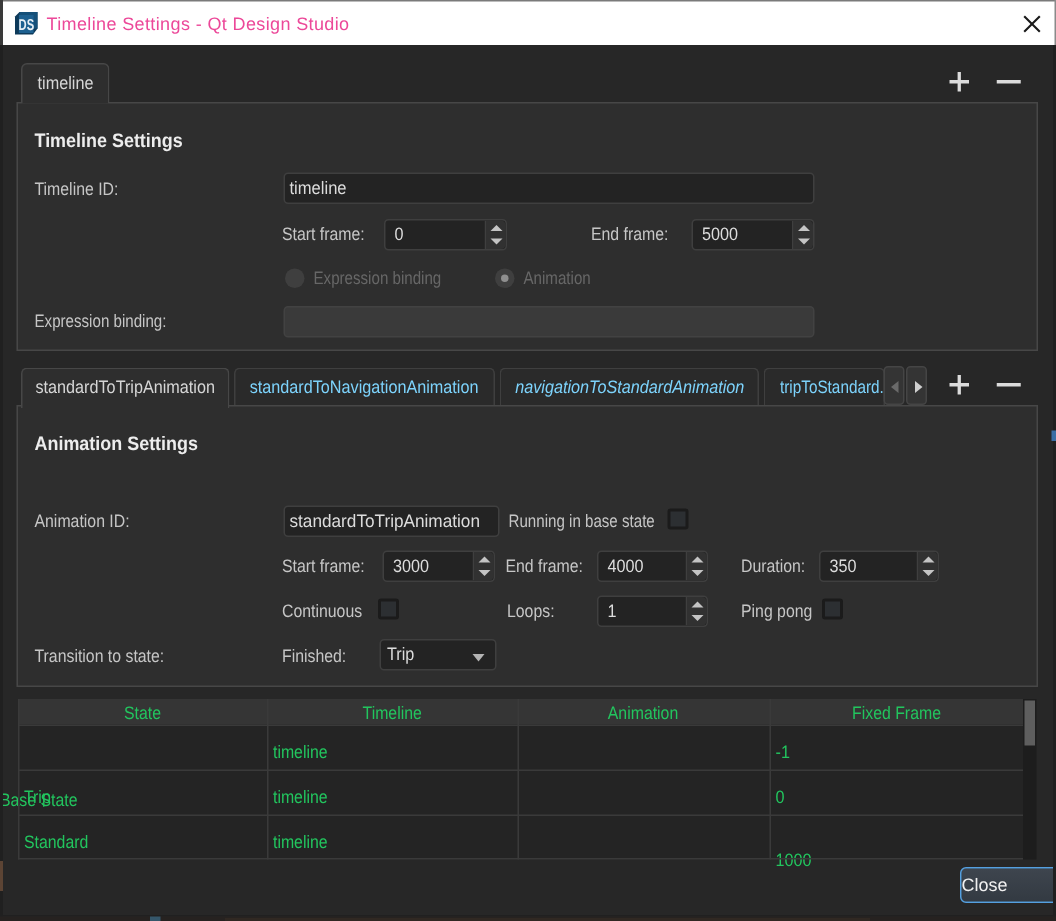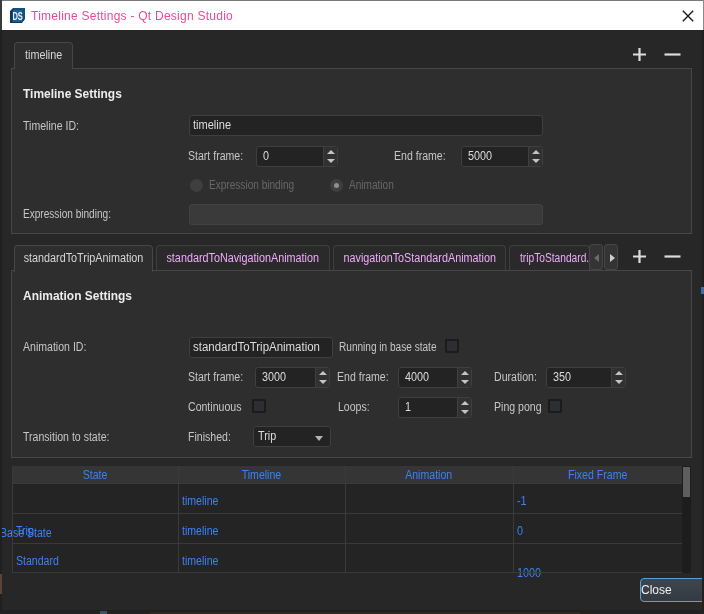--- a/index.html
+++ b/index.html
@@ -15,24 +15,24 @@
 .field.dis { background:#3a3a3a; border-color:#424242; }
 .spin .v { display:inline-block; transform:scaleX(0.9); transform-origin:0 50%; }
 .spin { position:absolute; background:#232323; border:1px solid #3f3f3f; border-radius:3px; color:#dcdcdc; font-size:12px; line-height:19px; overflow:hidden; }
 .spinbtn { position:absolute; top:0; right:0; bottom:0; width:14px; background:#313131; border-left:1px solid #3f3f3f; border-radius:0 3px 3px 0; }
 .up { position:absolute; left:3px; top:3px; width:0; height:0; border-left:4px solid transparent; border-right:4px solid transparent; border-bottom:4px solid #c4c4c4; }
 .dn { position:absolute; left:3px; bottom:3px; width:0; height:0; border-left:4px solid transparent; border-right:4px solid transparent; border-top:4px solid #c4c4c4; }
 .check { position:absolute; width:14px; height:14px; background:#2c2f32; border:2px solid #1b1b1b; border-radius:2px; }
 .radio { position:absolute; width:13px; height:13px; background:#3f3f3f; border-radius:50%; }
 .radio .dot { position:absolute; left:4px; top:4px; width:5px; height:5px; border-radius:50%; background:#8f8f8f; }
 .pane { position:absolute; background:#2e2e2e; border:1px solid #474747; }
-.tab { position:absolute; font-size:12px; text-align:center; border:1px solid #3f3f3f; border-bottom:none; border-radius:4px 4px 0 0; background:#2a2a2a; color:#f0abfc; overflow:hidden; white-space:nowrap; }
+.tab { position:absolute; font-size:12px; text-align:center; border:1px solid #3f3f3f; border-bottom:none; border-radius:4px 4px 0 0; background:#2a2a2a; color:#7dd3fc; overflow:hidden; white-space:nowrap; }
 .tab > span { display:inline-block; transform:scaleX(0.90); transform-origin:center; }
 .tab.active { background:#2e2e2e; border-color:#474747; color:#d6d6d6; z-index:3; }
-.cell { position:absolute; font-size:12px; color:#3b82f6; white-space:nowrap; overflow:hidden; }
+.cell { position:absolute; font-size:12px; color:#22c55e; white-space:nowrap; overflow:hidden; }
 .cell > span { display:inline-block; transform:scaleX(0.88); transform-origin:0 50%; }
 .cell.ctr > span { transform-origin:center; }
 </style>
 </head>
 <body>
 
 <div class="abs" style="left:0; top:0; width:704px; height:30px; background:#ffffff;"></div>
 <div class="abs" style="left:0; top:0; width:704px; height:1px; background:#7a7a7a;"></div>
 <div class="abs" style="left:703px; top:0; width:1px; height:30px; background:#8a8a8a;"></div>
 
@@ -77,21 +77,21 @@
 <div class="radio" style="left:330px; top:179px;">
     <span class="dot"></span>
   </div>
 <div class="label dim s84" style="left:349px; top:179px;">Animation</div>
 
 <div class="label s84" style="left:23px; top:208px;">Expression binding:</div>
 <div class="field dis" style="left:189px; top:204px; width:354px; height:21px;"></div>
 
 <div class="tab active" style="left:14px; top:245px; width:139px; height:27px; line-height:25px;"><span>standardToTripAnimation</span></div>
 <div class="tab" style="left:156px; top:245px; width:174px; height:25px; line-height:24px;"><span>standardToNavigationAnimation</span></div>
-<div class="tab" style="left:333px; top:245px; width:173px; height:25px; line-height:24px;"><span>navigationToStandardAnimation</span></div>
+<div class="tab" style="left:333px; top:245px; width:173px; height:25px; line-height:24px;font-style:italic;"><span>navigationToStandardAnimation</span></div>
 <div class="tab" style="left:509px; top:245px; width:81px; height:25px; line-height:24px; text-align:left; padding-left:10px;"><span style="transform:scaleX(0.85); transform-origin:0 50%;">tripToStandard.</span></div>
 <div class="abs" style="left:589px; top:244px; width:14px; height:26px; background:#343434; border:1px solid #454545; border-radius:3px;">
   <span style="position:absolute; left:4px; top:9px; width:0; height:0; border-top:4px solid transparent; border-bottom:4px solid transparent; border-right:5px solid #6a6a6a;"></span>
 </div>
 <div class="abs" style="left:604px; top:244px; width:14px; height:26px; background:#343434; border:1px solid #454545; border-radius:3px;">
   <span style="position:absolute; left:5px; top:9px; width:0; height:0; border-top:4px solid transparent; border-bottom:4px solid transparent; border-left:5px solid #cfcfcf;"></span>
 </div>
 <svg class="abs" style="left:632px; top:249px;" width="15" height="15" viewBox="0 0 15 15">
   <path d="M7.5,1 V14 M1,7.5 H14" stroke="#dcdcdc" stroke-width="2.2"></path>
 </svg>

